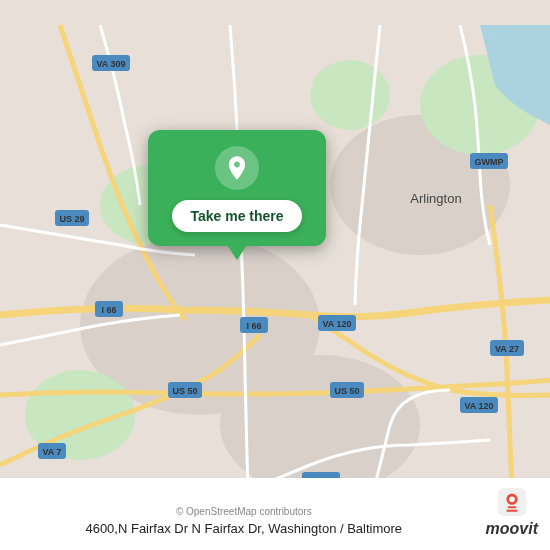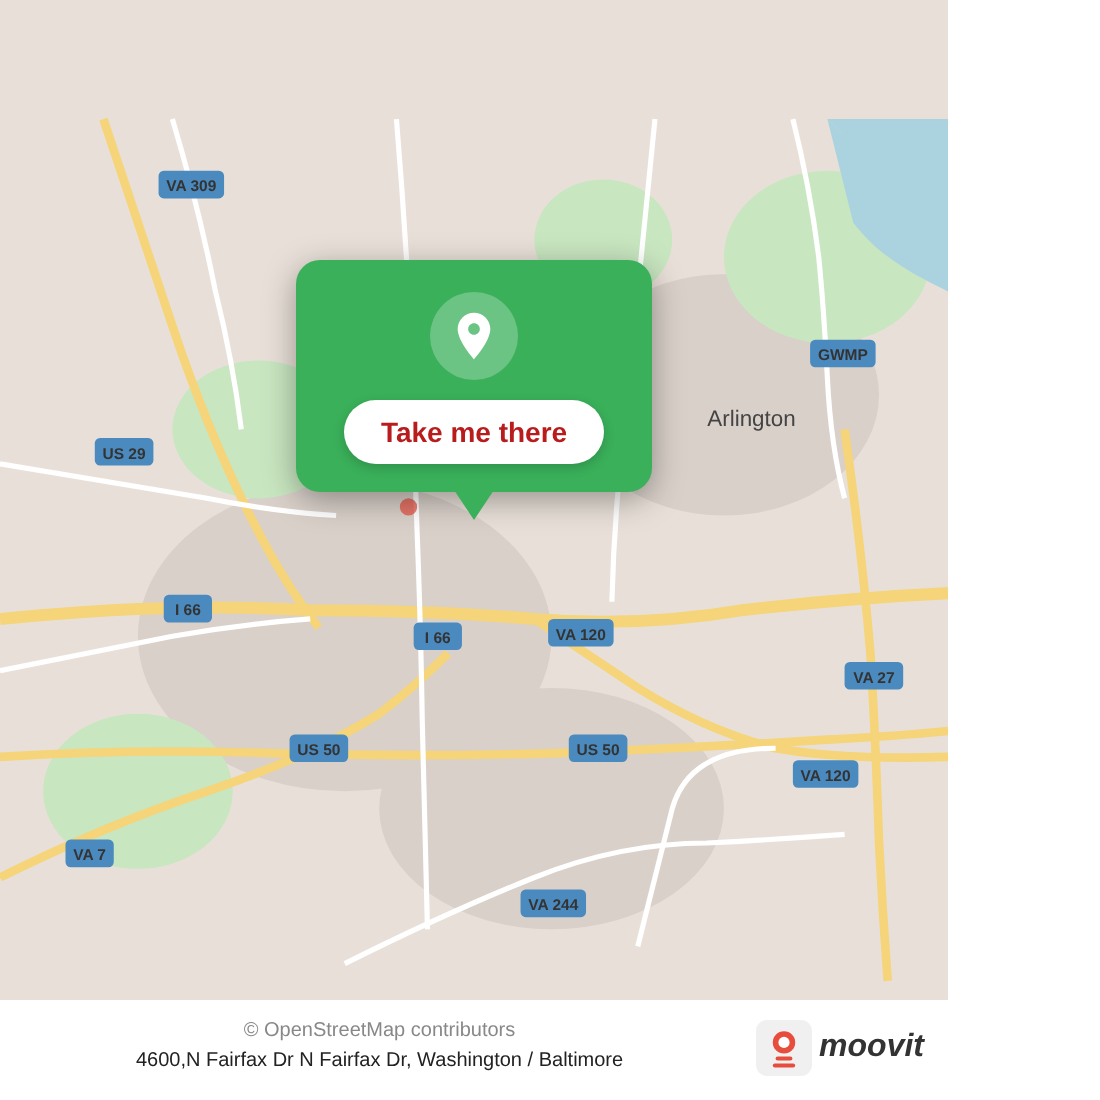--- a/index.html
+++ b/index.html
@@ -5,21 +5,21 @@
     * { margin: 0; padding: 0; box-sizing: border-box; }
     body {
       width: 550px;
       height: 550px;
       overflow: hidden;
       font-family: Arial, sans-serif;
       position: relative;
     }
 
     #map-container {
-      width: 474px;
+      width: 550px;
       height: 550px;
       position: relative;
       background: #e8e0d8;
       overflow: hidden;
     }
 
     
     #map-svg {
       position: absolute;
       top: 0; left: 0;
@@ -59,21 +59,21 @@
       border-radius: 50%;
       background: rgba(255,255,255,0.25);
       display: flex;
       align-items: center;
       justify-content: center;
       margin-bottom: 10px;
     }
 
     #take-me-there-btn {
       background: white;
-      color: #b91c1c;
+      color: #14532d;
       border: none;
       border-radius: 20px;
       padding: 8px 18px;
       font-size: 14px;
       font-weight: 600;
       cursor: pointer;
       white-space: nowrap;
       box-shadow: 0 2px 6px rgba(0,0,0,0.18);
     }
 
@@ -95,35 +95,36 @@
       flex: 1;
     }
 
     #attribution {
       font-size: 10px;
       color: #888;
       margin-bottom: 3px;
     }
 
     #address-line {
-      font-size: 10px;
+      font-size: 13px;
       color: #222;
       font-weight: 500;
       line-height: 1.4;
     }
 
     #moovit-logo {
       display: flex;
       align-items: center;
       gap: 4px;
       font-weight: 700;
       font-size: 18px;
       color: #222;
       flex-shrink: 0;
       margin-left: 10px;
+      flex-direction: column;
     }
 
     #moovit-icon {
       width: 28px;
       height: 28px;
     }
 
     
     .road-major { stroke: #f5d47a; stroke-width: 5; fill: none; }
     .road-minor { stroke: #ffffff; stroke-width: 3; fill: none; }

